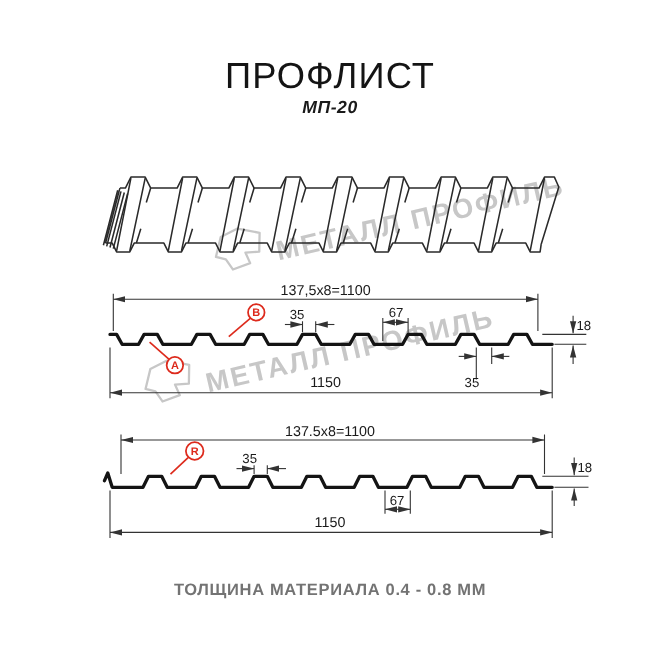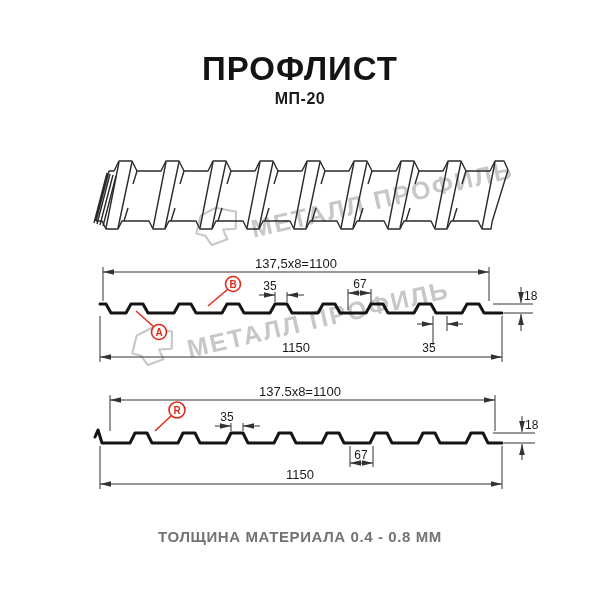--- a/index.html
+++ b/index.html
@@ -1,21 +1,21 @@
 <!DOCTYPE html>
 <html><head>
 <meta charset="utf-8">
 <style>
   html,body{margin:0;padding:0;background:#fff;}
   .stage{position:relative;width:600px;height:600px;background:#ffffff;overflow:hidden;
          font-family:"Liberation Sans",sans-serif;color:#1c1c1c;}
   .title{position:absolute;left:0;top:50px;width:600px;text-align:center;
-         font-size:33px;font-weight:700;letter-spacing:1px;color:#141414;z-index:3;}
+         font-size:33px;font-weight:400;letter-spacing:1px;color:#141414;z-index:3;}
   .subtitle{position:absolute;left:0;top:90px;width:600px;text-align:center;
-         font-size:16px;font-weight:600;letter-spacing:.5px;color:#1a1a1a;z-index:3;}
+         font-size:16px;font-weight:600;letter-spacing:.5px;color:#1a1a1a;z-index:3;font-style:italic;}
   .footer{position:absolute;left:0;top:528px;width:600px;text-align:center;
          font-size:15px;font-weight:600;letter-spacing:.6px;color:#737373;z-index:3;}
   .wm{position:absolute;display:flex;align-items:flex-end;gap:7px;z-index:1;
       transform:rotate(-13deg);transform-origin:left center;color:#c7c7c7;}
   .wm .wm-text{font-size:25px;font-weight:700;letter-spacing:2px;white-space:nowrap;line-height:1;}
   .wm svg{display:block;}
   #wm1{left:190px;top:212px;}
   #wm2{left:126px;top:332px;}
   svg.draw{position:absolute;left:0;top:0;z-index:2;}
   .dim{stroke:#333;stroke-width:1;fill:none;}

